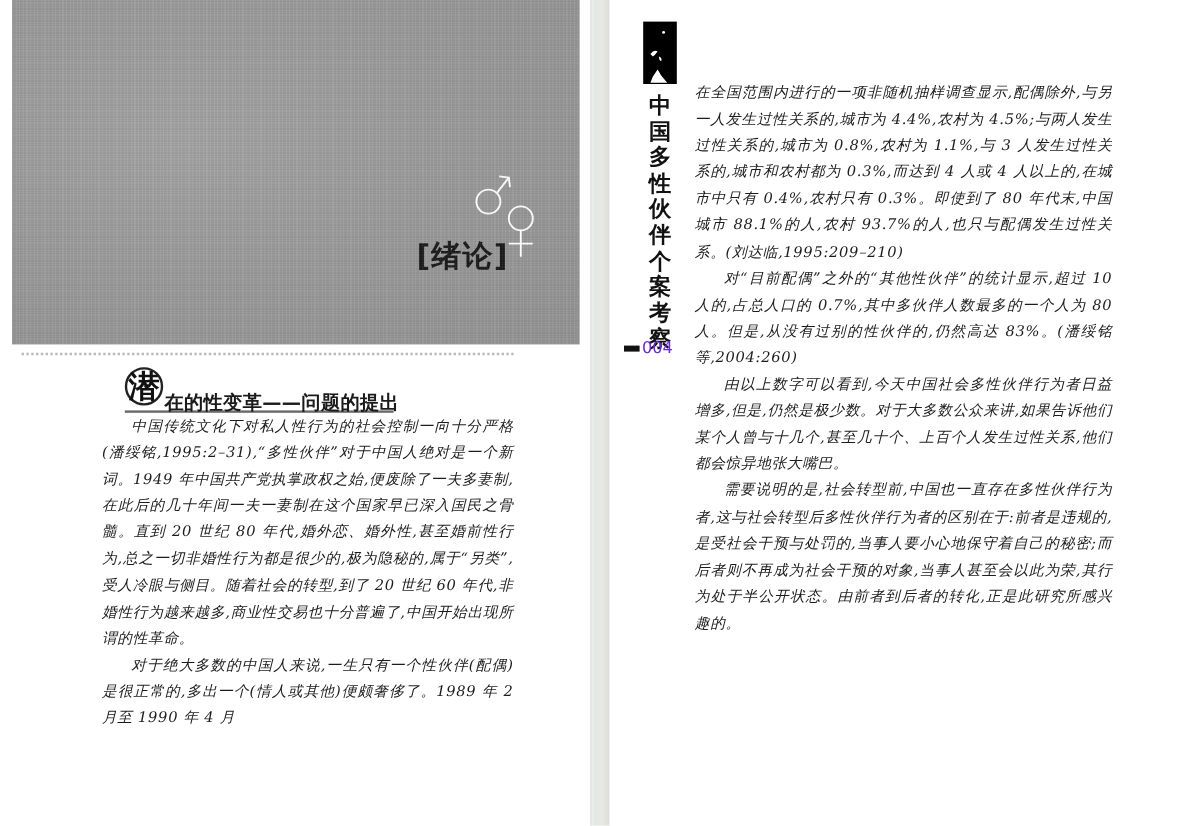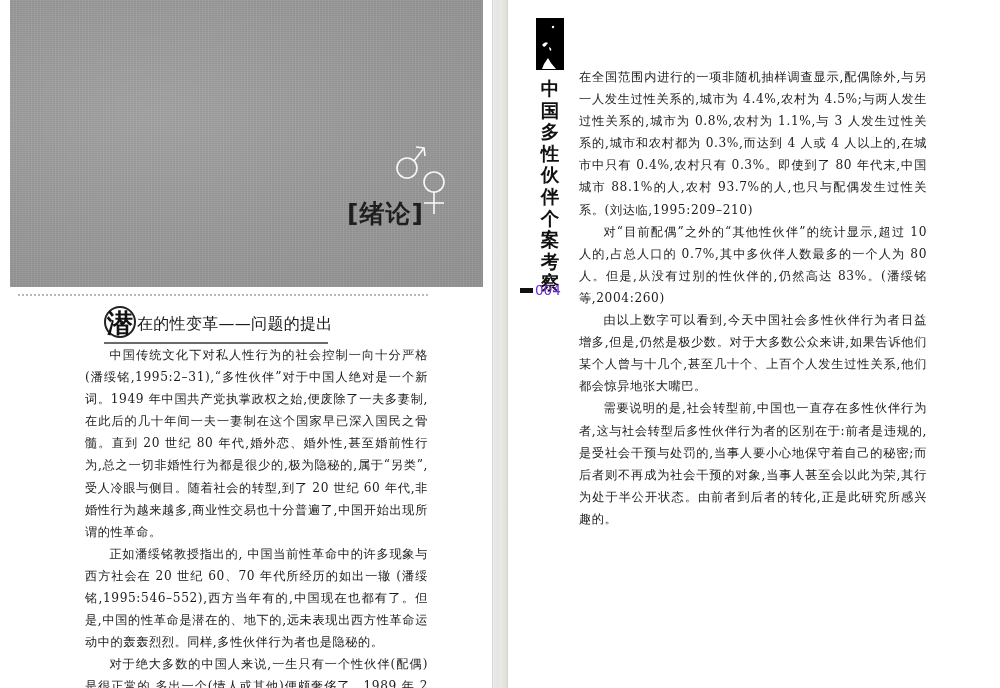--- a/index.html
+++ b/index.html
@@ -48,29 +48,29 @@
     position:absolute; left:104px; top:306px; width:224px; height:36px;
     border-bottom:2px solid #6a6a6a;
   }
   .drop-cap {
     position:absolute; left:0; top:0; width:32px; height:32px; border-radius:50%;
     border:2px solid #222; background:#fff; box-sizing:border-box;
     font-family:"DejaVu Sans","Liberation Sans",sans-serif; font-weight:bold;
     font-size:26px; line-height:30px; text-align:center; color:#111;
   }
   .heading-text {
-    position:absolute; left:33px; top:8px;
-    font-family:"DejaVu Sans","Liberation Sans",sans-serif; font-weight:normal;
+    position:absolute; left:33px; top:20px;
+    font-family:"DejaVu Sans","Liberation Sans",sans-serif; font-weight:bold;
     font-size:16px; color:#1a1a1a; white-space:nowrap; letter-spacing:0.3px;
   }
   .body-text {
     position:absolute; font-size:12.2px; line-height:22.1px; color:#1c1c1c;
     text-align:justify; letter-spacing:0.6px;
   }
-  .body-text p { margin:0; }
+  .body-text p { margin:0;font-style:italic; }
   .indent { text-indent:2em; }
   .left-body { left:85px; top:344px; width:343px; }
   .right-body { left:579px; top:66px; width:348px; }
   
   .running-head-img {
     position:absolute; left:536px; top:18px; width:28px; height:52px; background:#000;
   }
   .vertical-title {
     position:absolute; left:536px; top:78px; width:28px;
     font-family:"DejaVu Sans","Liberation Sans",sans-serif; font-weight:bold;
@@ -106,21 +106,20 @@
 
   <div class="dotted-rule"></div>
 
   <div class="section-heading">
     <div class="drop-cap">潜</div>
     <div class="heading-text">在的性变革——问题的提出</div>
   </div>
 
   <div class="body-text left-body">
     <p class="indent">中国传统文化下对私人性行为的社会控制一向十分严格 (潘绥铭,1995:2–31),“多性伙伴”对于中国人绝对是一个新词。1949 年中国共产党执掌政权之始,便废除了一夫多妻制,在此后的几十年间一夫一妻制在这个国家早已深入国民之骨髓。直到 20 世纪 80 年代,婚外恋、婚外性,甚至婚前性行为,总之一切非婚性行为都是很少的,极为隐秘的,属于“另类”,受人冷眼与侧目。随着社会的转型,到了 20 世纪 60 年代,非婚性行为越来越多,商业性交易也十分普遍了,中国开始出现所谓的性革命。</p>
-    <p class="indent">正如潘绥铭教授指出的, 中国当前性革命中的许多现象与西方社会在 20 世纪 60、70 年代所经历的如出一辙 (潘绥铭,1995:546–552),西方当年有的,中国现在也都有了。但是,中国的性革命是潜在的、地下的,远未表现出西方性革命运动中的轰轰烈烈。同样,多性伙伴行为者也是隐秘的。</p>
     <p class="indent">对于绝大多数的中国人来说,一生只有一个性伙伴(配偶)是很正常的,多出一个(情人或其他)便颇奢侈了。1989 年 2 月至 1990 年 4 月</p>
   </div>
 </div>
 
 <div class="gutter"></div>
 
 <div class="page page-right"></div>
 
 <div class="running-head-img">
   <svg width="28" height="52" viewBox="0 0 28 52">

